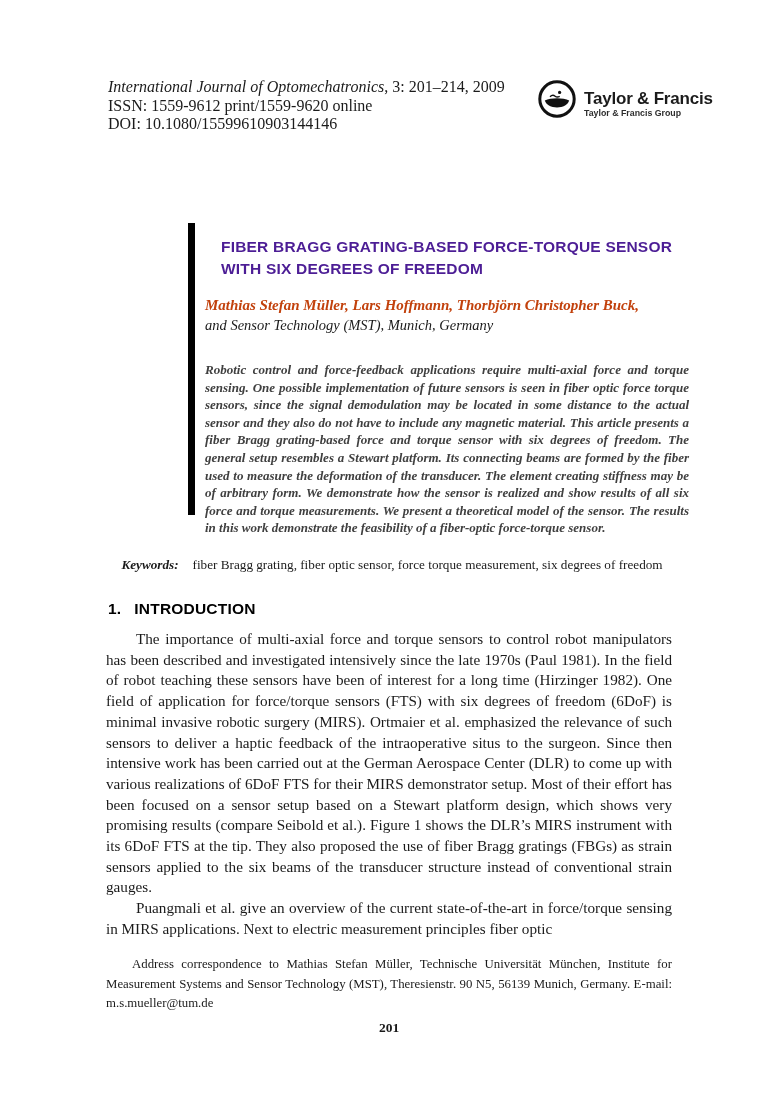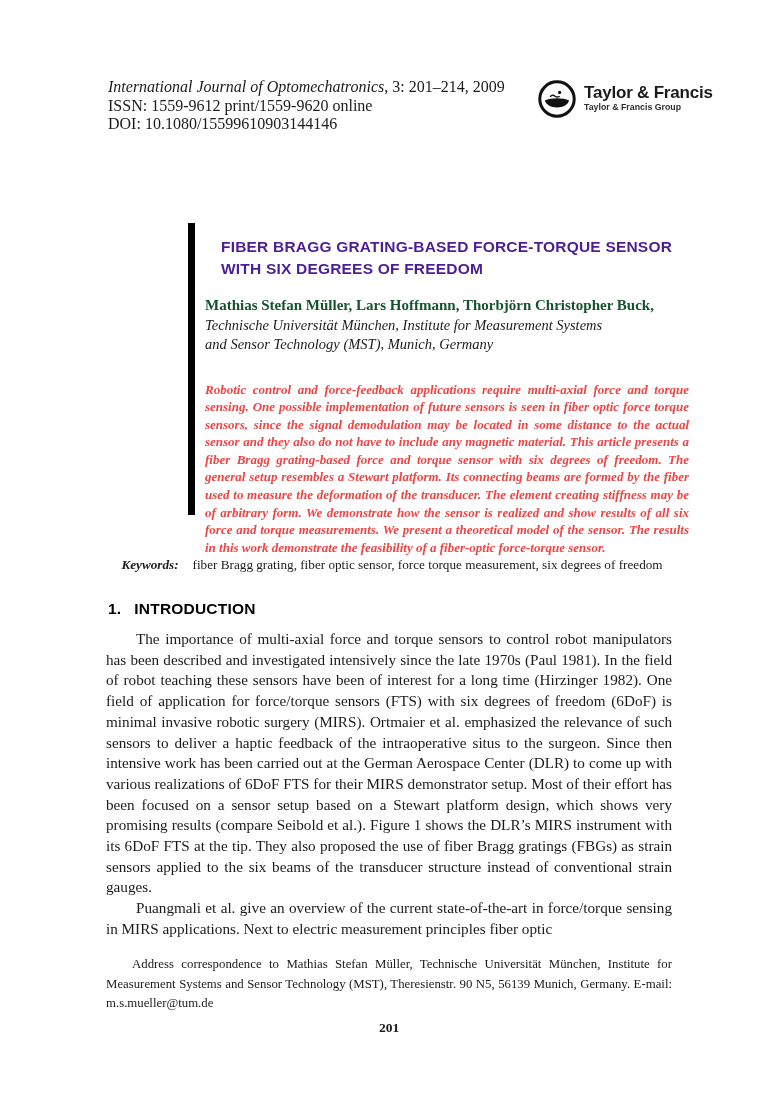--- a/index.html
+++ b/index.html
@@ -23,21 +23,21 @@
     line-height: 18.6px;
     color: #1b1b1b;
   }
   .mast-line .it { font-style: italic; }
 
   .logo {
     position: absolute;
     left: 537px;
     top: 79px;
     display: flex;
-    align-items: flex-start;
+    align-items: flex-end;
     gap: 7px;
   }
   .logo-mark svg { display: block; }
   .logo-text { display: flex; flex-direction: column; padding-top: 5px; }
   .logo-name {
     font-family: "Liberation Sans", sans-serif;
     font-size: 17px;
     font-weight: 600;
     letter-spacing: -0.2px;
     color: #1b1b1b;
@@ -74,36 +74,37 @@
     line-height: 21.5px;
     letter-spacing: 0.2px;
     color: #4c1d95;
   }
   .title .tline { display: block; }
   .authors {
     margin-top: 16px;
     font-weight: bold;
     font-size: 15px;
     line-height: 20.5px;
-    color: #14532d;
+    color: #c2410c;
+    font-style: italic;
   }
   .authors .aline, .affiliation .aline { display: block; }
   .affiliation {
     font-style: italic;
     font-size: 14.5px;
     line-height: 19.5px;
   }
   .abstract {
     margin: 26px 0 0 0;
     font-weight: bold;
     font-style: italic;
     font-size: 13px;
     line-height: 17.6px;
     text-align: justify;
-    color: #ef4444;
+    color: #404040;
   }
 
   
   .keywords {
     position: absolute;
     left: 106px;
     top: 556px;
     width: 572px;
     font-size: 13.2px;
     line-height: 17px;
@@ -189,21 +190,20 @@
 
   <section class="title-block">
     <h1 class="title">
       <span class="tline">FIBER BRAGG GRATING-BASED FORCE-TORQUE SENSOR</span>
       <span class="tline">WITH SIX DEGREES OF FREEDOM</span>
     </h1>
     <div class="authors">
       <span class="aline">Mathias Stefan Müller, Lars Hoffmann, Thorbjörn Christopher Buck,</span>
     </div>
     <div class="affiliation">
-      <span class="aline">Technische Universität München, Institute for Measurement Systems</span>
       <span class="aline">and Sensor Technology (MST), Munich, Germany</span>
     </div>
     <p class="abstract">Robotic control and force-feedback applications require multi-axial force and torque sensing. One possible implementation of future sensors is seen in fiber optic force torque sensors, since the signal demodulation may be located in some distance to the actual sensor and they also do not have to include any magnetic material. This article presents a fiber Bragg grating-based force and torque sensor with six degrees of freedom. The general setup resembles a Stewart platform. Its connecting beams are formed by the fiber used to measure the deformation of the transducer. The element creating stiffness may be of arbitrary form. We demonstrate how the sensor is realized and show results of all six force and torque measurements. We present a theoretical model of the sensor. The results in this work demonstrate the feasibility of a fiber-optic force-torque sensor.</p>
   </section>
 
   <div class="keywords">
     <span class="kw-label">Keywords:</span><span class="kw-text">fiber Bragg grating, fiber optic sensor, force torque measurement, six degrees of freedom</span>
   </div>
 
   <section class="body-text">

